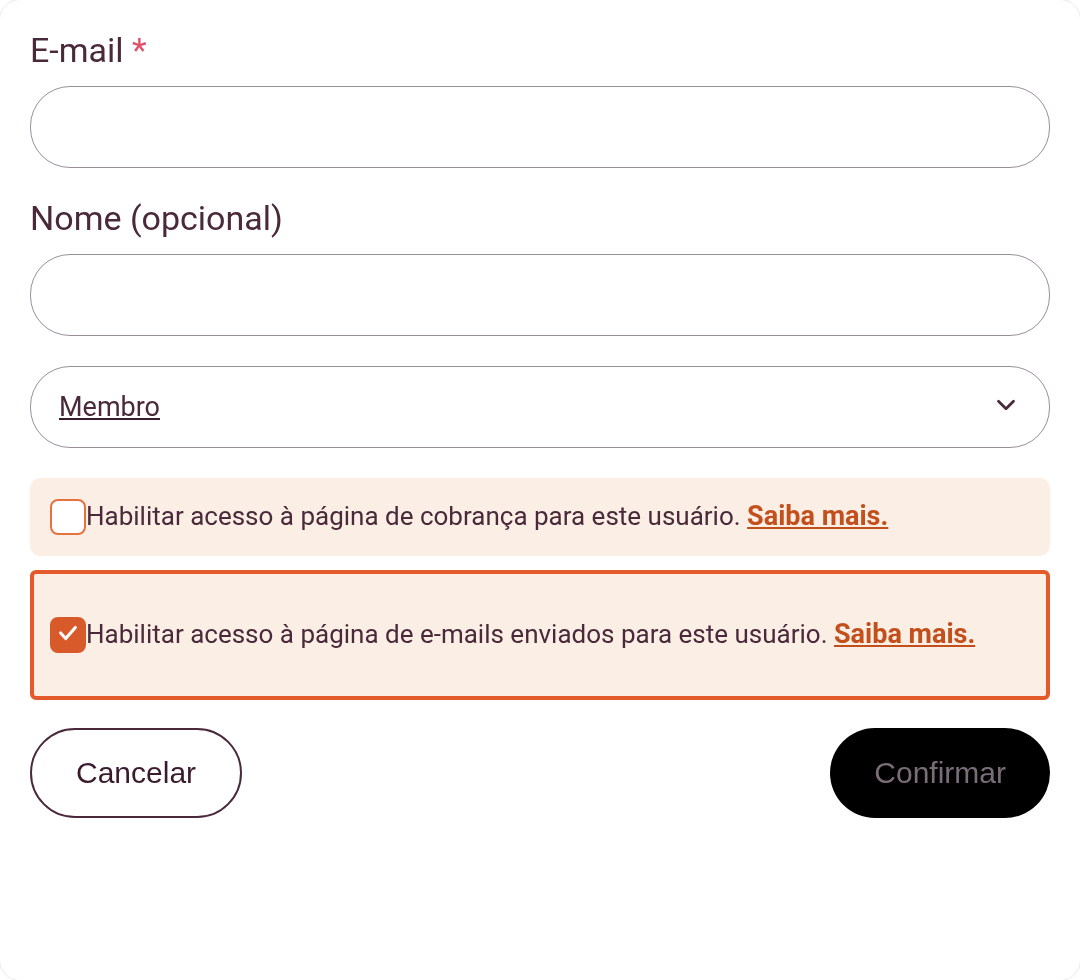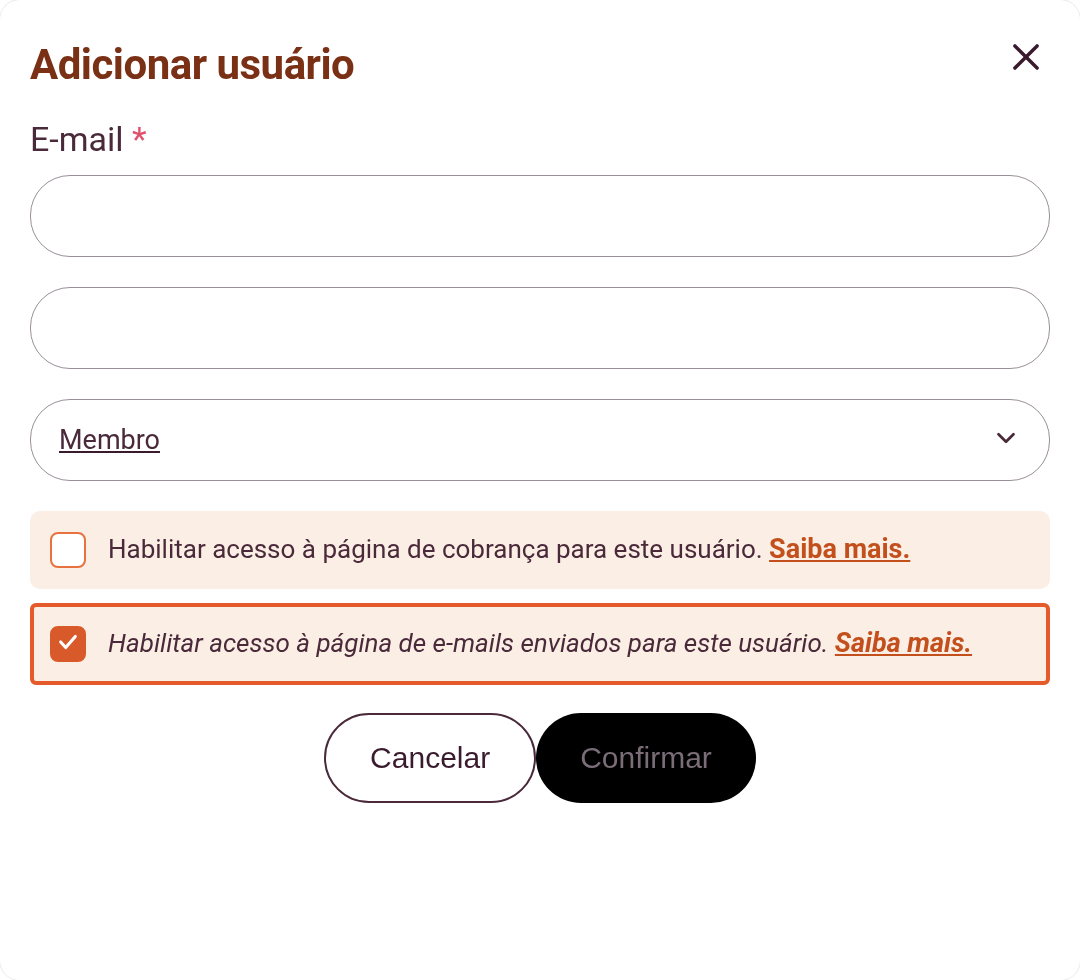--- a/index.html
+++ b/index.html
@@ -86,28 +86,26 @@
     font-size: 27px;
     color: #4a2a3a;
   }
   .chevron svg { stroke: #4a2a3a; }
   .checkbox-row {
     background: #fbeee5;
     border-radius: 10px;
     padding: 18px 20px;
     display: flex;
     align-items: center;
-    gap: 22px;
     margin-bottom: 14px;
   }
   .checkbox-row.highlight {
     border: 4px solid #e45a2a;
     border-radius: 6px;
-    padding: 16px 16px;
-    font-style: italic;
+    padding: 40px 16px;
   }
   .checkbox {
     width: 36px;
     height: 36px;
     min-width: 36px;
     border: 2px solid #e7713f;
     border-radius: 8px;
     background: #fff;
     display: flex;
     align-items: center;
@@ -126,21 +124,21 @@
   }
   .learn-more {
     font-size: 27px;
     font-weight: 700;
     color: #c3501c;
     text-decoration: underline;
     cursor: pointer;
   }
   .footer {
     display: flex;
-    justify-content: center;
+    justify-content: space-between;
     margin-top: 28px;
   }
   .btn {
     height: 90px;
     padding: 0 44px;
     border-radius: 48px;
     font-size: 30px;
     font-weight: 500;
     cursor: pointer;
     display: flex;
@@ -157,41 +155,31 @@
     border: none;
     color: #7a6d78;
     cursor: default;
   }
 </style>
 </head>
 <body>
 
 <div class="dialog">
 
-  <div class="header">
-    <h1 class="title">Adicionar usuário</h1>
-    <button class="close-btn">
-      <span>
-        <svg width="38" height="38" viewBox="0 0 24 24" fill="none" stroke-width="2.2" stroke-linecap="round">
-          <line x1="5" y1="5" x2="19" y2="19"></line>
-          <line x1="19" y1="5" x2="5" y2="19"></line>
-        </svg>
-      </span>
-    </button>
-  </div>
 
   <div class="form-group">
     <label class="form-label">
       <span>E-mail</span>
       <span class="required"> *</span>
     </label>
     <input type="text" class="text-input" value="" style="">
   </div>
 
   <div class="form-group">
+    <label class="form-label">Nome (opcional)</label>
     <input type="text" class="text-input" value="" style="">
   </div>
 
   <div class="form-group">
     <div class="select-wrap">
       <span class="select-value">Membro</span>
       <span class="chevron">
         <svg width="30" height="30" viewBox="0 0 24 24" fill="none" stroke-width="2.2" stroke-linecap="round" stroke-linejoin="round">
           <polyline points="6 9 12 15 18 9"></polyline>
         </svg>

